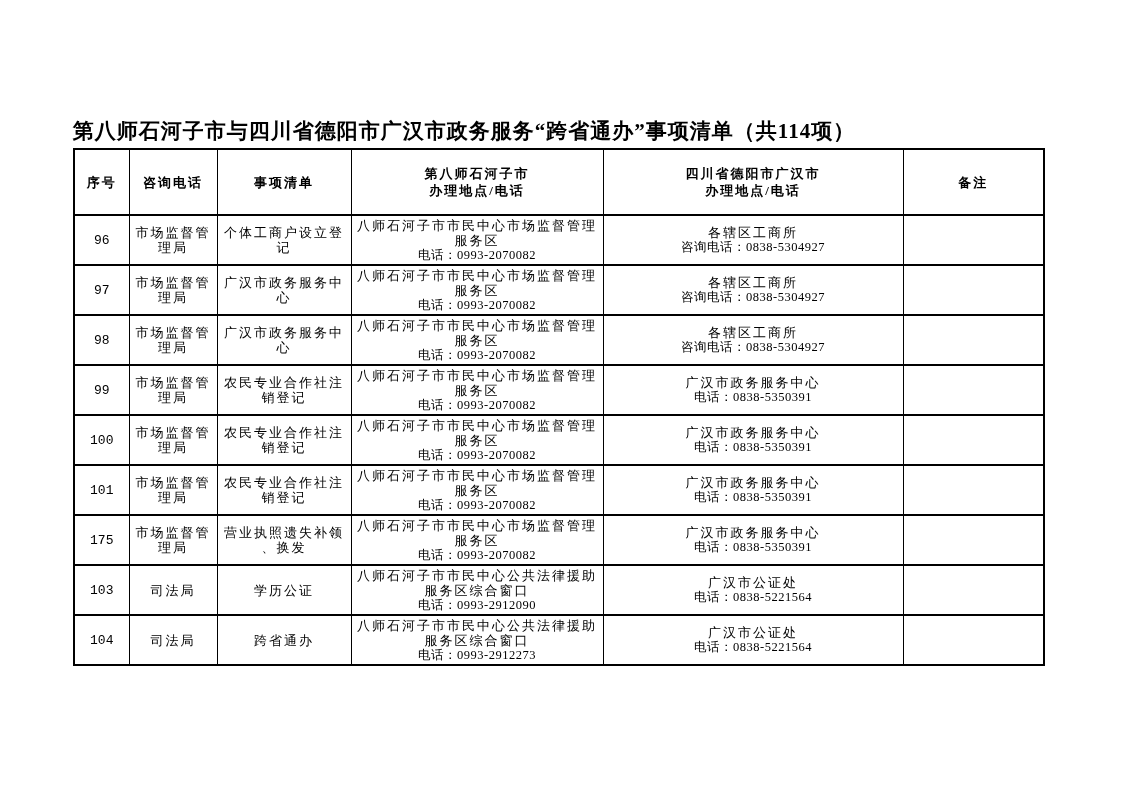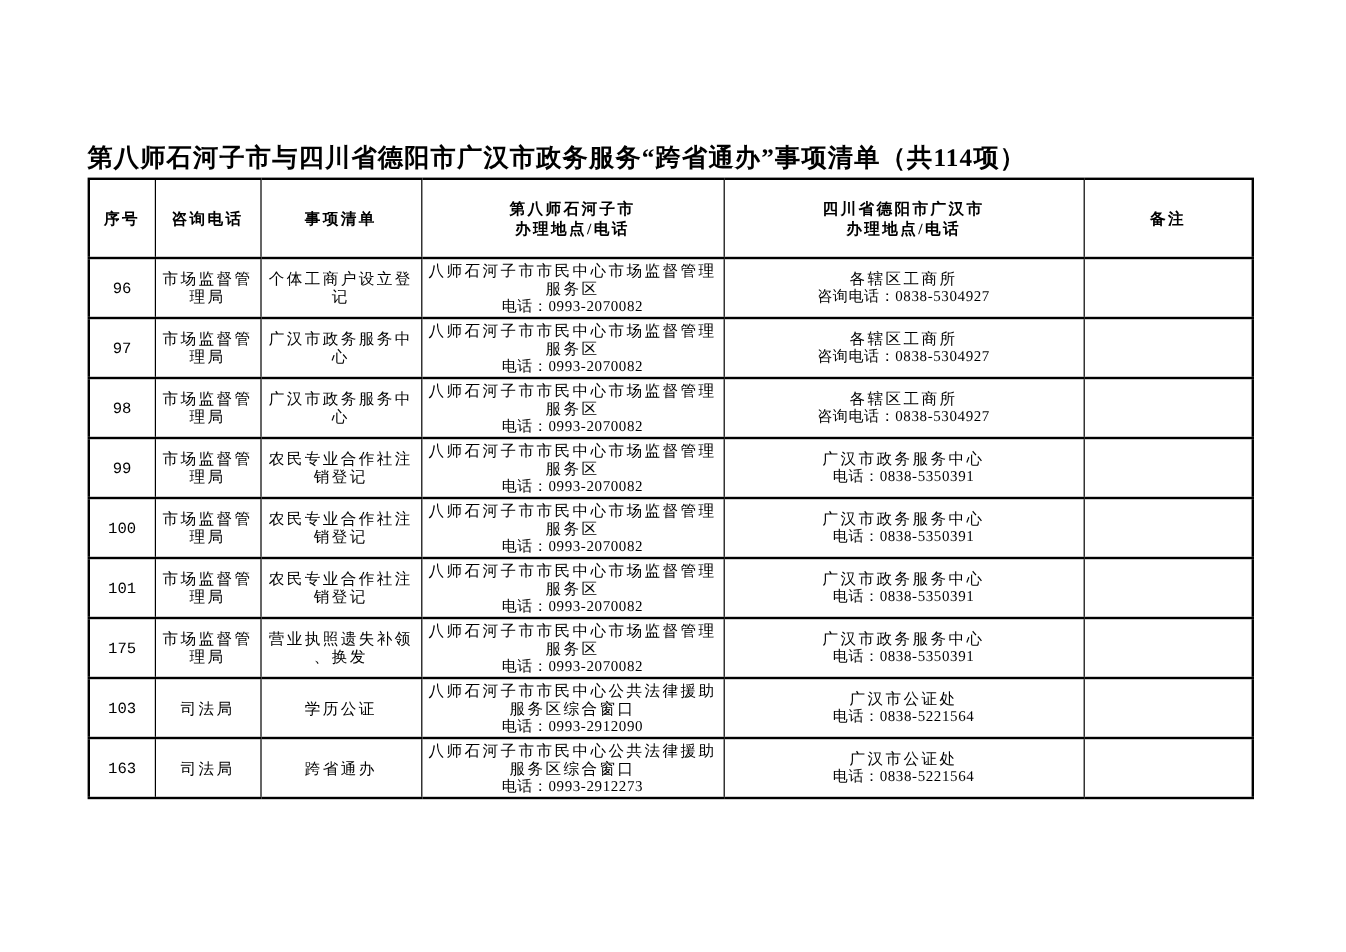--- a/index.html
+++ b/index.html
@@ -230,21 +230,21 @@
         <div class="zh">八师石河子市市民中心公共法律援助服务区综合窗口</div>
         <div class="phone">电话：0993-2912090</div>
       </td>
       <td>
         <div class="zh">广汉市公证处</div>
         <div class="phone">电话：0838-5221564</div>
       </td>
       <td></td>
     </tr>
     <tr>
-      <td class="num">163</td>
+      <td class="num">104</td>
       <td>
           <div class="zh">司法局</div>
         </td>
       <td>
           <div class="zh">跨省通办</div>
         </td>
       <td>
         <div class="zh">八师石河子市市民中心公共法律援助服务区综合窗口</div>
         <div class="phone">电话：0993-2912273</div>
       </td>

